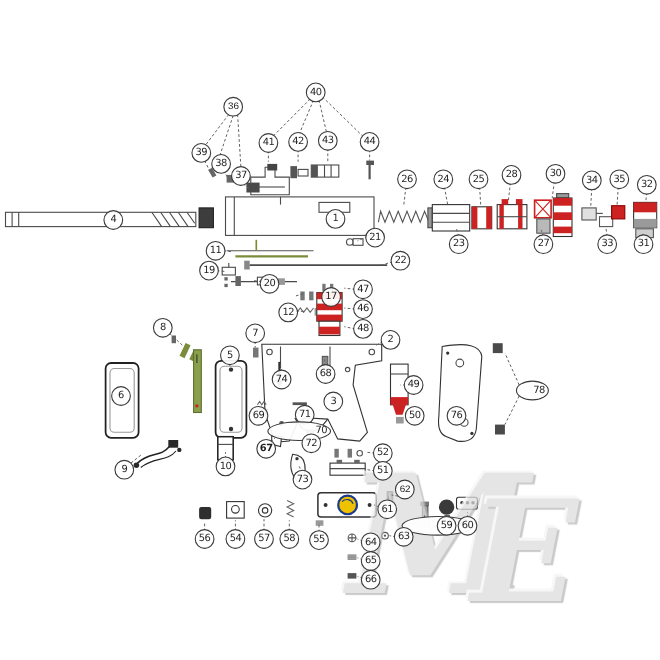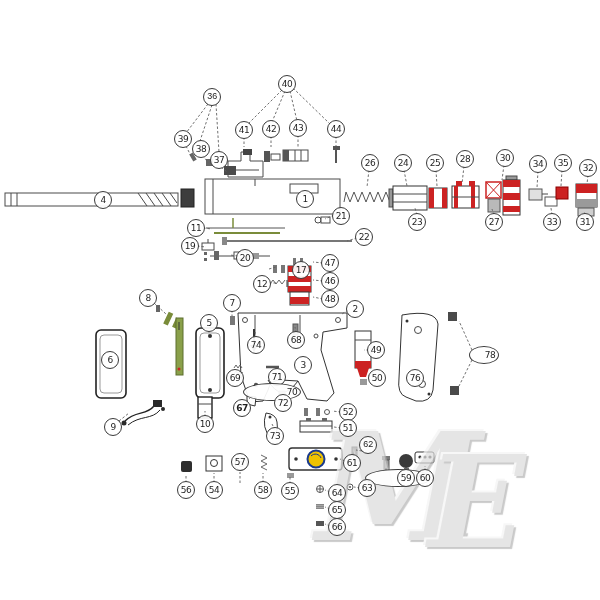--- a/index.html
+++ b/index.html
@@ -443,21 +443,21 @@
       <div class="callout" style="left: 348px; top: 428px;">51</div>
       <div class="callout" style="left: 275px; top: 436px;">73</div>
       <div class="callout" style="left: 368px; top: 445px; font-family: Liberation Mono, monospace;">62</div>
       <div class="callout" style="left: 352px; top: 463px;">61</div>
       <div class="callout" style="left: 374px; top: 478px; padding-left: 48px;">45</div>
       <div class="callout" style="left: 406px; top: 478px;">59</div>
       <div class="callout" style="left: 425px; top: 478px;">60</div>
       <div class="callout" style="left: 367px; top: 488px;">63</div>
       <div class="callout" style="left: 186px; top: 490px;">56</div>
       <div class="callout" style="left: 214px; top: 490px;">54</div>
-      <div class="callout" style="left: 240px; top: 462px;">57</div>
+      <div class="callout" style="left: 240px; top: 490px;">57</div>
       <div class="callout" style="left: 263px; top: 490px;">58</div>
       <div class="callout" style="left: 290px; top: 491px;">55</div>
       <div class="callout" style="left: 337px; top: 493px;">64</div>
       <div class="callout" style="left: 337px; top: 510px;">65</div>
       <div class="callout" style="left: 337px; top: 527px;">66</div>
     </div>
 
 </div>
 
 </body></html>

